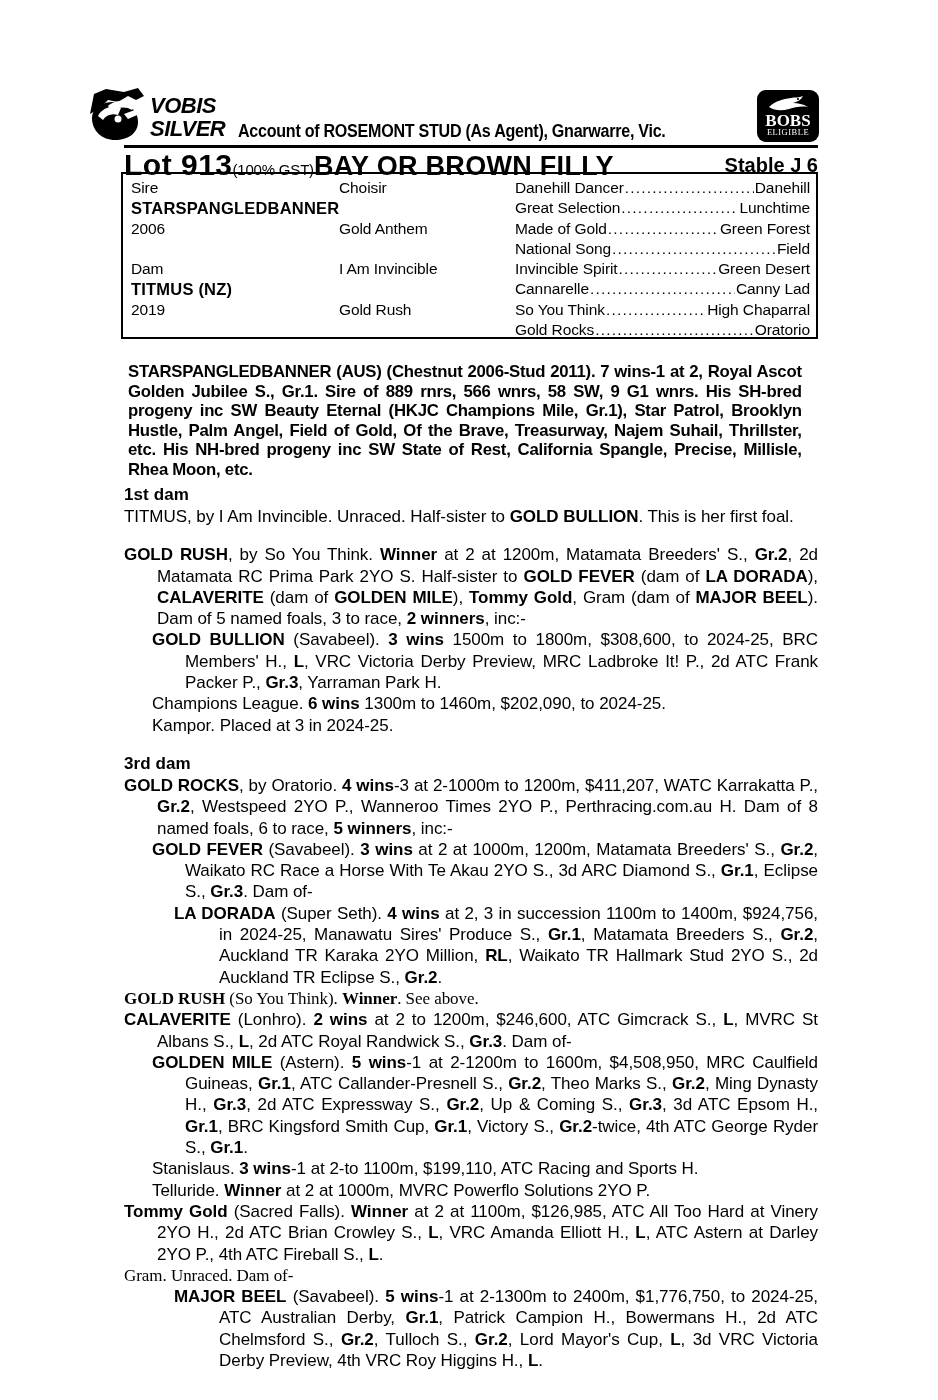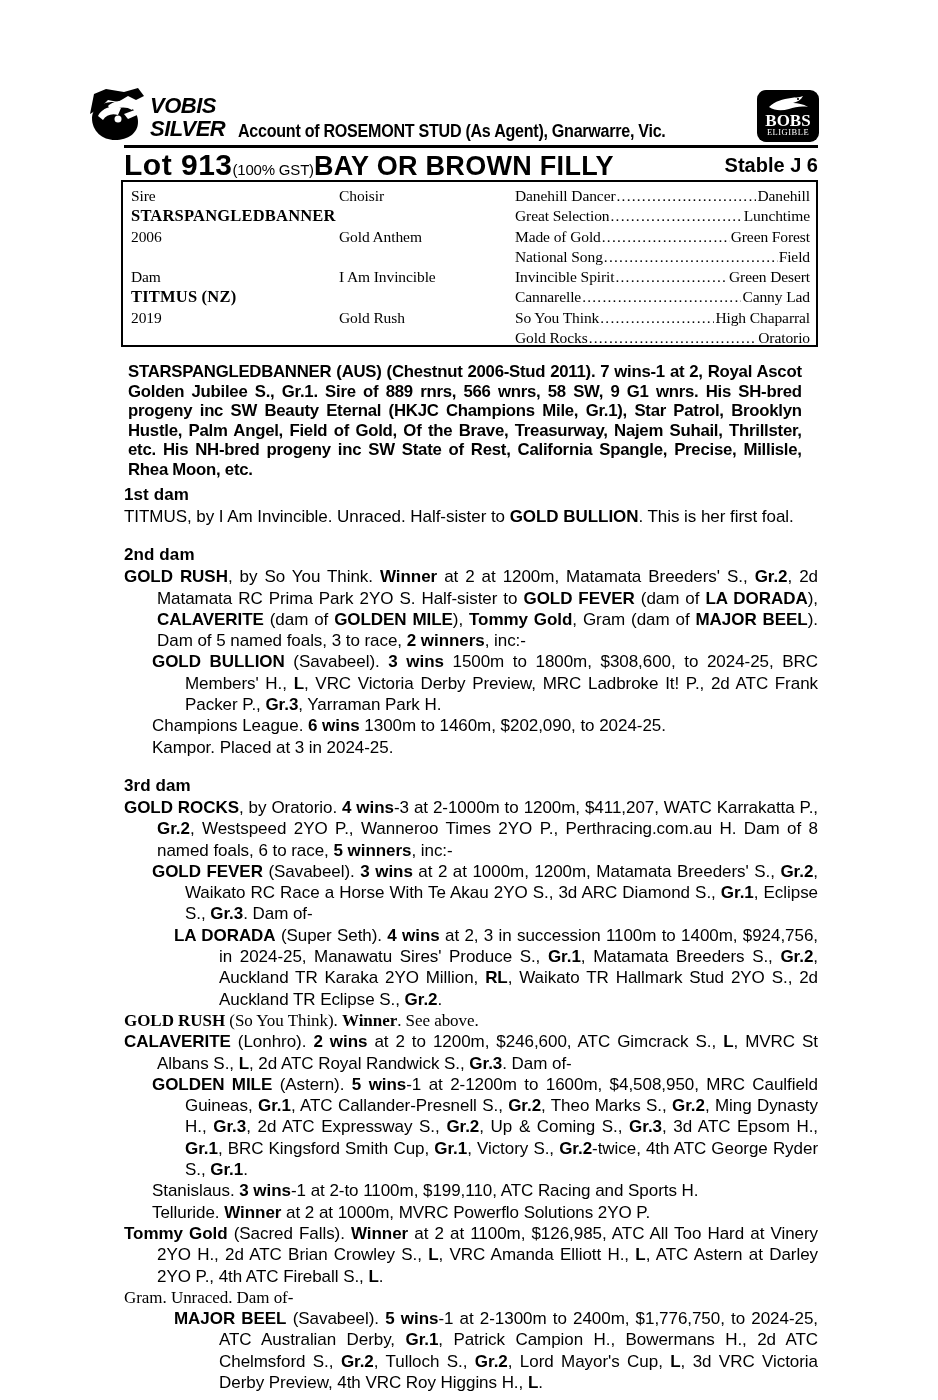--- a/index.html
+++ b/index.html
@@ -146,26 +146,25 @@
     top: 0;
     font-size: 18px;
     white-space: nowrap;
   }
   .branded b { font-weight: bold; }
 
   
   .ped-table {
     position: absolute;
     left: 121px;
-    top: 180px;
+    top: 172px;
     width: 697px;
     height: 167px;
     border: 2px solid #000;
     box-sizing: border-box;
-    font-family: Liberation Serif, serif;
   }
   .ped-col-a {
     position: absolute;
     left: 8px; top: 4px;
     width: 210px;
   }
   .ped-col-b {
     position: absolute;
     left: 216px; top: 4px;
     width: 170px;
@@ -365,21 +364,20 @@
 
   <div class="sire-block">STARSPANGLEDBANNER (AUS) (Chestnut 2006-Stud 2011). 7 wins-1 at 2, Royal Ascot Golden Jubilee S., Gr.1. Sire of 889 rnrs, 566 wnrs, 58 SW, 9 G1 wnrs. His SH-bred progeny inc SW Beauty Eternal (HKJC Champions Mile, Gr.1), Star Patrol, Brooklyn Hustle, Palm Angel, Field of Gold, Of the Brave, Treasurway, Najem Suhail, Thrillster, etc. His NH-bred progeny inc SW State of Rest, California Spangle, Precise, Millisle, Rhea Moon, etc.</div>
 
   <div class="body">
 
     <div class="dam-head">1st dam</div>
     <p class="e lv0h" id="first-dam-entry">TITMUS, by I Am Invincible. Unraced. Half-sister to <b>GOLD BULLION</b>. This is her first foal.</p>
 
     <div class="gap"></div>
 
-    <div class="dam-head">2nd dam</div>
     <div id="second-dam-entries">
         <p class="e lv0h"><b>GOLD RUSH</b>, by So You Think. <b>Winner</b> at 2 at 1200m, Matamata Breeders' S., <b>Gr.2</b>, 2d Matamata RC Prima Park 2YO S. Half-sister to <b>GOLD FEVER</b> (dam of <b>LA DORADA</b>), <b>CALAVERITE</b> (dam of <b>GOLDEN MILE</b>), <b>Tommy Gold</b>, Gram (dam of <b>MAJOR BEEL</b>). Dam of 5 named foals, 3 to race, <b>2 winners</b>, inc:-</p>
         <p class="e lv1"><b>GOLD BULLION</b> (Savabeel). <b>3 wins</b> 1500m to 1800m, $308,600, to 2024-25, BRC Members' H., <b>L</b>, VRC Victoria Derby Preview, MRC Ladbroke It! P., 2d ATC Frank Packer P., <b>Gr.3</b>, Yarraman Park H.</p>
         <p class="e flat1">Champions League. <b>6 wins</b> 1300m to 1460m, $202,090, to 2024-25.</p>
         <p class="e flat1">Kampor. Placed at 3 in 2024-25.</p>
       </div>
 
     <div class="gap"></div>
 
     <div class="dam-head">3rd dam</div>

